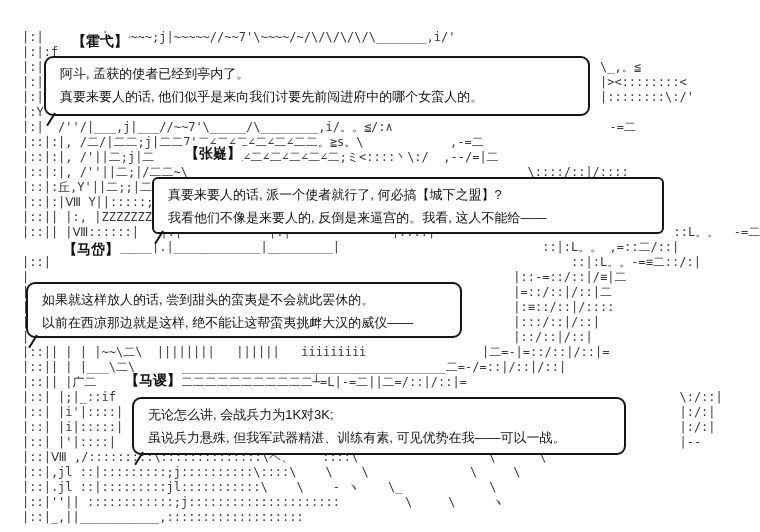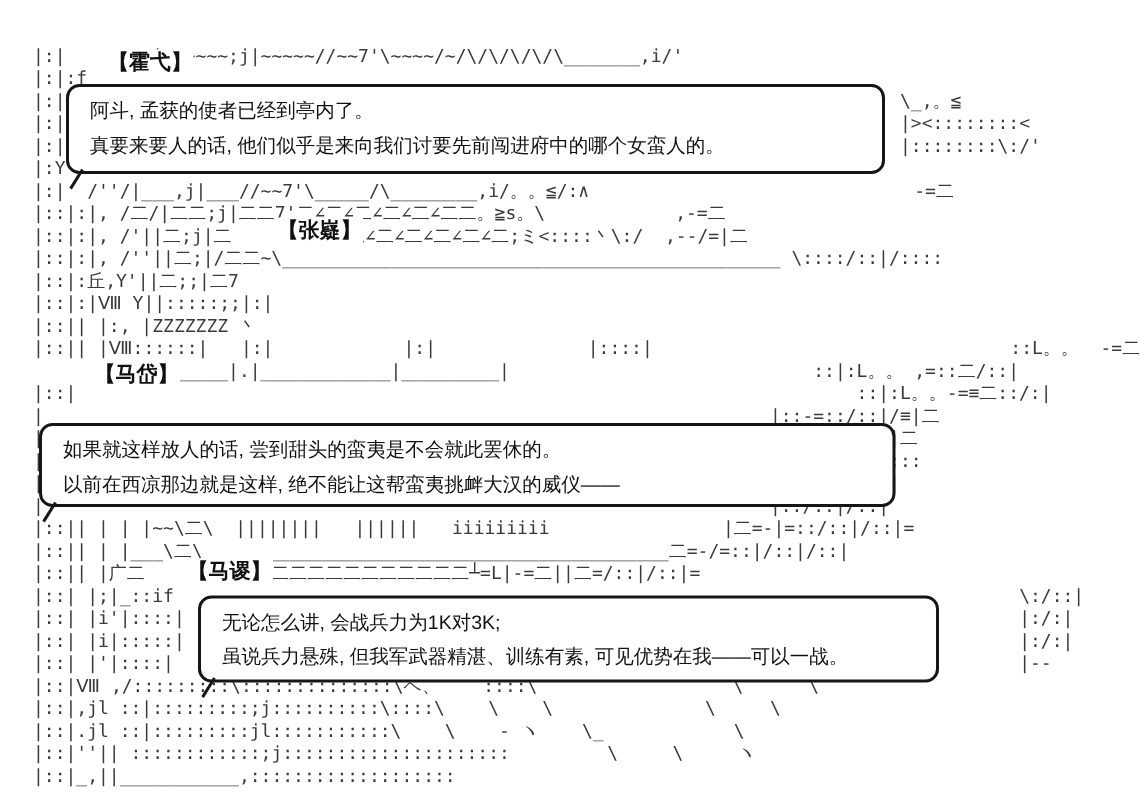--- a/index.html
+++ b/index.html
@@ -33,21 +33,21 @@
   }
   .bubble .dline{
     font-size:13px;line-height:23px;white-space:nowrap;color:#111;
   }
   .bubble .tail{
     position:absolute;left:8px;bottom:-14px;width:2px;height:15px;
     background:#161616;transform:rotate(32deg);transform-origin:top center;
   }
   .b1{left:44px; top:56px; width:546px;height:60px;}
   .b2{left:152px;top:177px;width:512px;height:57px;border-radius:6px;}
-  .b3{left:26px; top:282px;width:571px;height:56px;}
+  .b3{left:26px; top:282px;width:436px;height:56px;}
   .b4{left:104px;top:397px;width:494px;height:58px;margin-left:28px;}
 </style>
 </head>
 <body>
 
 <div class="stage">
 
   <pre class="art">|:|        |~~~~~~;j|~~~~~//~~7'\~~~~/~/\/\/\/\/\_______,i/'
 |:|:f
 |:|                                                                             \_,。≦
@@ -86,20 +86,25 @@
   <span class="nlabel l-zhangni">【张嶷】</span>
   <span class="nlabel l-madai">【马岱】</span>
   <span class="nlabel l-masu">【马谡】</span>
 
   <div class="bubble b1">
     <span class="tail"></span>
     <div class="dline">阿斗, 孟获的使者已经到亭内了。</div>
     <div class="dline">真要来要人的话, 他们似乎是来向我们讨要先前闯进府中的哪个女蛮人的。</div>
   </div>
 
+  <div class="bubble b2">
+    <span class="tail"></span>
+    <div class="dline">真要来要人的话, 派一个使者就行了, 何必搞【城下之盟】?</div>
+    <div class="dline">我看他们不像是来要人的, 反倒是来逼宫的。我看, 这人不能给——</div>
+  </div>
 
   <div class="bubble b3">
     <span class="tail"></span>
     <div class="dline">如果就这样放人的话, 尝到甜头的蛮夷是不会就此罢休的。</div>
     <div class="dline">以前在西凉那边就是这样, 绝不能让这帮蛮夷挑衅大汉的威仪——</div>
   </div>
 
   <div class="bubble b4">
     <span class="tail"></span>
     <div class="dline">无论怎么讲, 会战兵力为1K对3K;</div>

